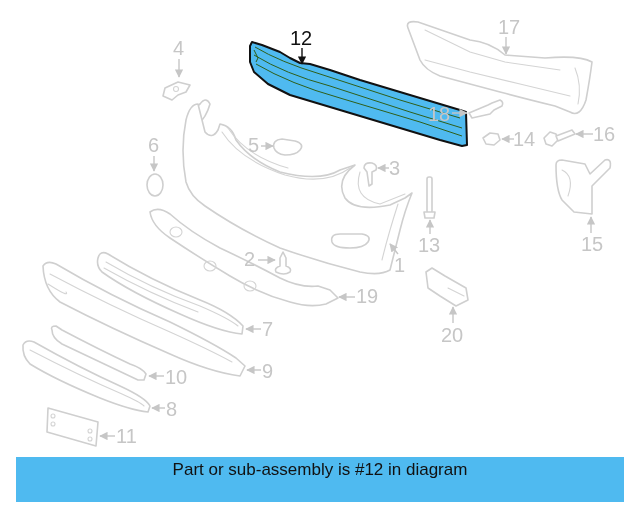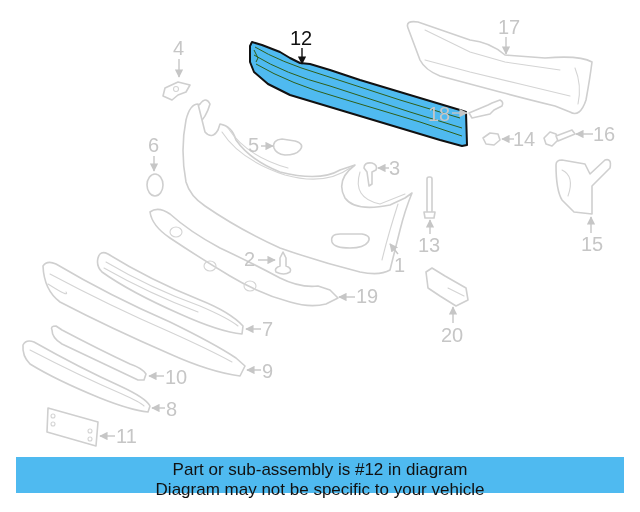--- a/index.html
+++ b/index.html
@@ -9,21 +9,21 @@
     .part { fill: #ffffff; stroke: #cfcfcf; stroke-width: 1.6; stroke-linejoin: round; stroke-linecap: round; }
     .part-thin { fill: none; stroke: #d4d4d4; stroke-width: 1.1; stroke-linecap: round; }
     .hl { fill: #4fbaf0; stroke: #111111; stroke-width: 2; stroke-linejoin: round; }
     .hl-line { fill: none; stroke: #2f5f1a; stroke-width: 1; }
     .callout-text { font-family: "Liberation Sans", sans-serif; font-size: 20px; fill: #c6c6c6; }
     .callout-text.active { fill: #111111; }
     .leader { stroke: #c6c6c6; stroke-width: 1.4; fill: none; }
     .leader.active { stroke: #111111; }
     .arrowhead { fill: #c6c6c6; }
     .arrowhead.active { fill: #111111; }
-    #banner { position: absolute; left: 16px; top: 457px; width: 608px; height: 36px;
+    #banner { position: absolute; left: 16px; top: 457px; width: 608px; height: 45px;
               background: #4fbaf0; text-align: center; color: #111111;
               font-size: 17px; line-height: 20px; padding-top: 3px; box-sizing: border-box; }
     #banner div { white-space: nowrap; }
   </style>
 </head>
 <body>
 
 <svg id="diagram" viewBox="0 0 640 455" xmlns="http://www.w3.org/2000/svg">
   <defs>
     <marker id="arr" viewBox="0 0 10 10" refX="9" refY="5" markerWidth="6" markerHeight="6" orient="auto-start-reverse">
@@ -215,14 +215,13 @@
     <line class="leader" x1="165" y1="408" x2="152" y2="408" marker-end="url(#arr)"></line>
   </g>
   <g>
     <text class="callout-text" x="116" y="443">11</text>
     <line class="leader" x1="115" y1="436" x2="100" y2="436" marker-end="url(#arr)"></line>
   </g>
 </svg>
 
 <div id="banner">
   <div>Part or sub-assembly is #12 in diagram</div>
-  <div>Diagram may not be specific to your vehicle</div>
 </div>
 
 </body></html>

